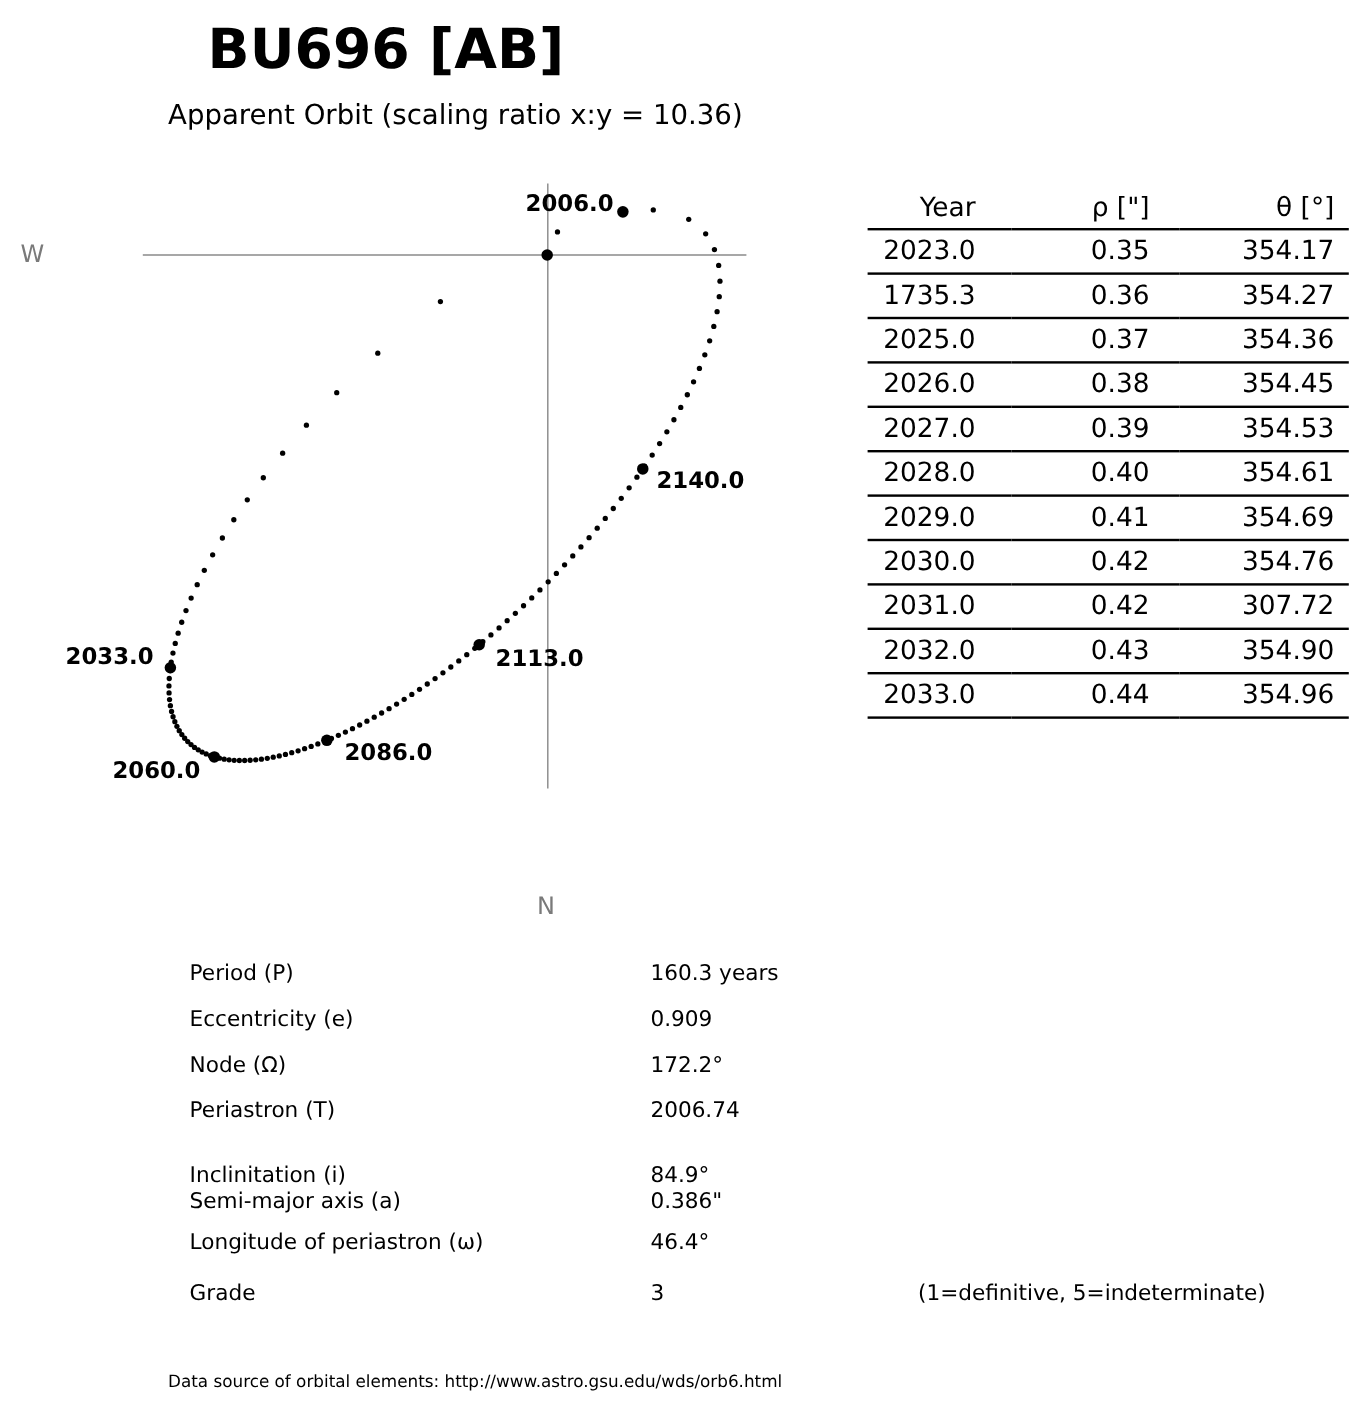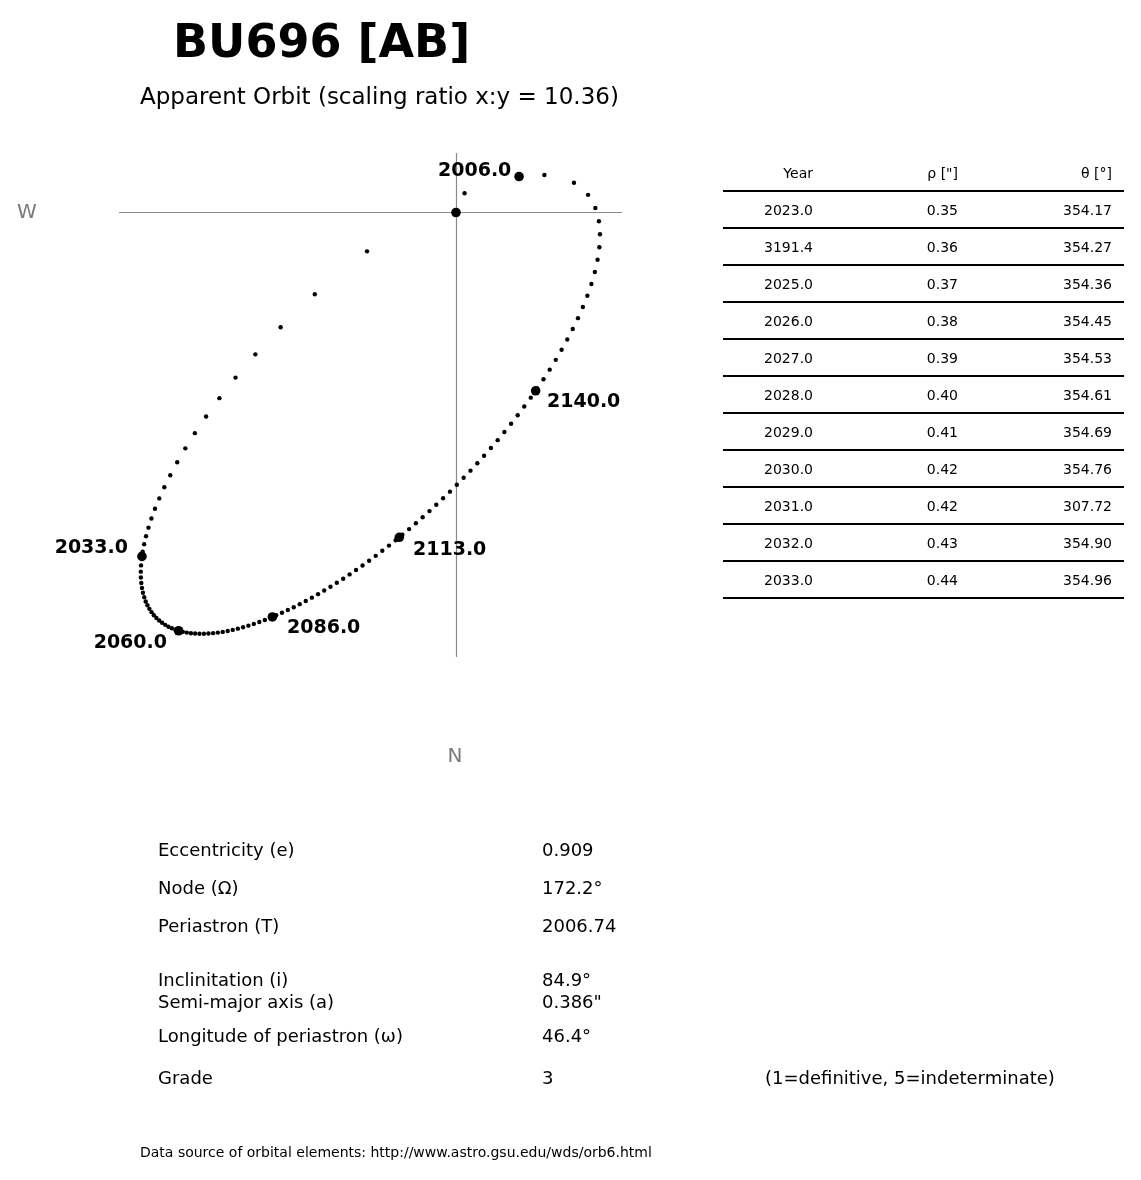--- a/index.html
+++ b/index.html
@@ -5,21 +5,21 @@
   html,body{margin:0;padding:0;}
   body{
     position:relative;width:1141px;height:1180px;background:#ffffff;color:#000;
     font-family:"DejaVu Sans","Liberation Sans",sans-serif;overflow:hidden;
   }
   .title{position:absolute;left:141px;top:14px;font-size:46px;font-weight:bold;line-height:1.18;white-space:nowrap;margin-left:32px;}
   .subtitle{position:absolute;left:140px;top:82px;font-size:23px;line-height:1.3;white-space:nowrap;}
   #orbit-svg{position:absolute;left:0;top:0;width:700px;height:790px;}
   table.eph{
     position:absolute;left:723px;top:156px;width:401px;
-    border-collapse:collapse;table-layout:fixed;font-size:14px;
+    border-collapse:collapse;table-layout:fixed;font-size:22px;
   }
   table.eph th{font-weight:normal;height:34px;border-bottom:2px solid #000;text-align:right;padding:0;}
   table.eph td{height:35px;border-bottom:2px solid #000;text-align:right;padding:0;}
   table.eph .c1{padding-right:30px;}
   table.eph .c2{padding-right:25px;}
   table.eph .c3{padding-right:12px;}
   #elements{position:absolute;left:158px;top:793px;width:940px;height:312px;font-size:18px;}
   .el-row{position:absolute;left:0;width:940px;height:38px;line-height:38px;}
   .el-label{position:absolute;left:0;white-space:nowrap;}
   .el-value{position:absolute;left:384px;white-space:nowrap;}
@@ -185,21 +185,21 @@
         <th class="c3">θ [°]</th>
       </tr>
     </thead>
   <tbody id="eph-body">
       <tr>
         <td class="c1">2023.0</td>
         <td class="c2">0.35</td>
         <td class="c3">354.17</td>
       </tr>
       <tr>
-        <td class="c1">3191.4</td>
+        <td class="c1">1735.3</td>
         <td class="c2">0.36</td>
         <td class="c3">354.27</td>
       </tr>
       <tr>
         <td class="c1">2025.0</td>
         <td class="c2">0.37</td>
         <td class="c3">354.36</td>
       </tr>
       <tr>
         <td class="c1">2026.0</td>
@@ -238,20 +238,24 @@
       </tr>
       <tr>
         <td class="c1">2033.0</td>
         <td class="c2">0.44</td>
         <td class="c3">354.96</td>
       </tr>
     </tbody>
 </table>
 
 <div id="elements">
+    <div class="el-row" style="top: 0px;">
+      <span class="el-label">Period (P)</span>
+      <span class="el-value">160.3 years</span>
+    </div>
     <div class="el-row" style="top: 38px;">
       <span class="el-label">Eccentricity (e)</span>
       <span class="el-value">0.909</span>
     </div>
     <div class="el-row" style="top: 76px;">
       <span class="el-label">Node (Ω)</span>
       <span class="el-value">172.2°</span>
     </div>
     <div class="el-row" style="top: 114px;">
       <span class="el-label">Periastron (T)</span>

